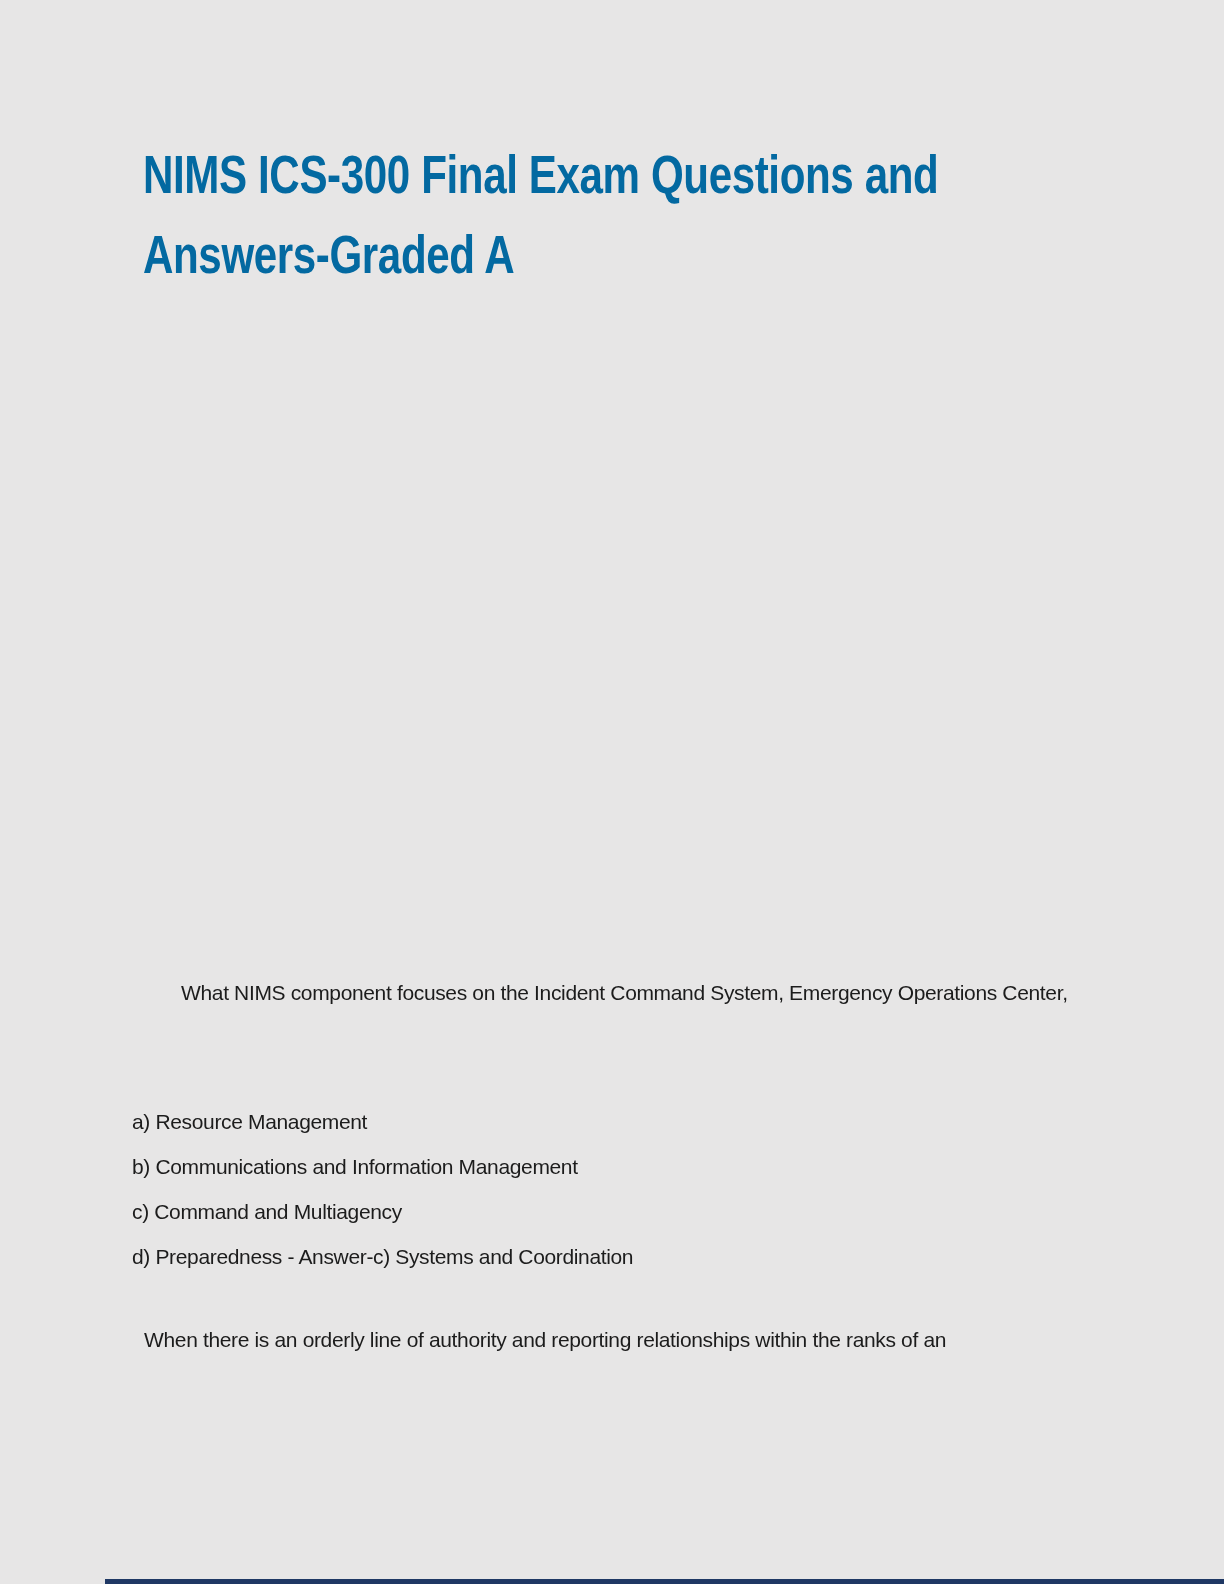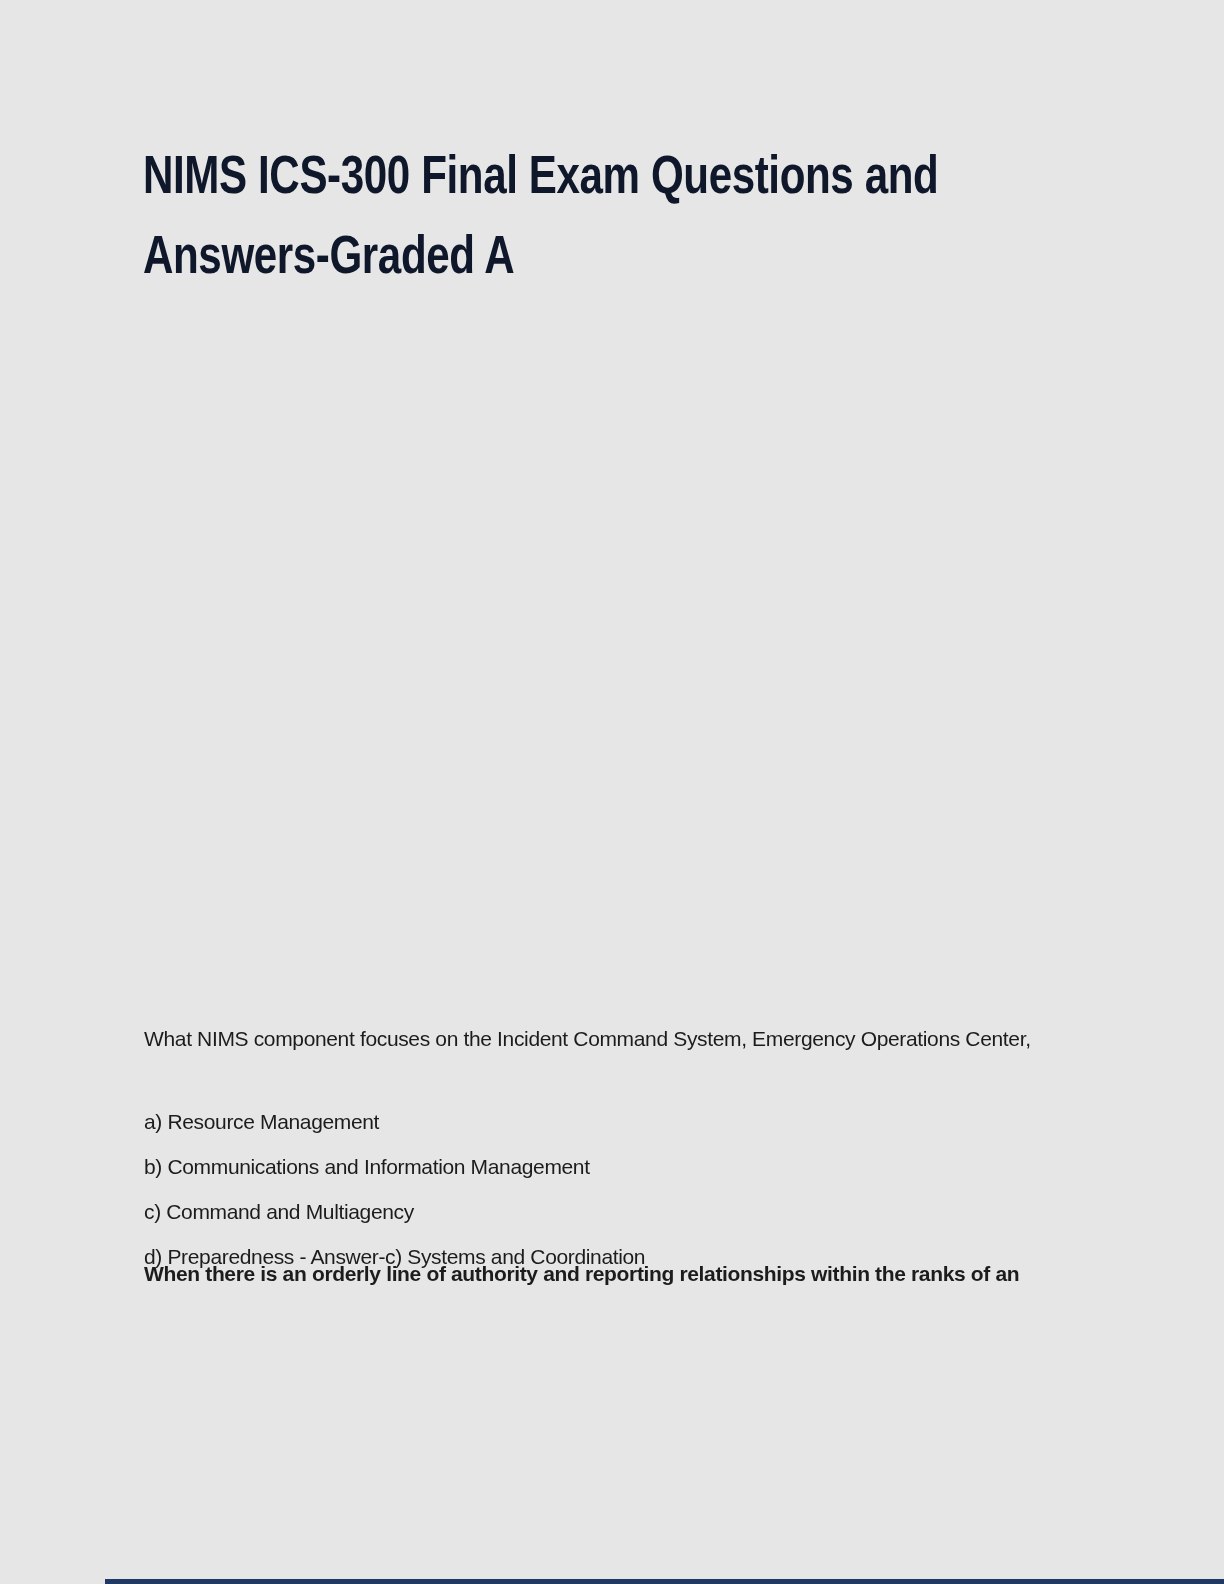--- a/index.html
+++ b/index.html
@@ -14,46 +14,46 @@
     background: #e7e6e6;
     overflow: hidden;
     font-family: "Liberation Sans", sans-serif;
     color: #1c1c1c;
   }
   .doc-title {
     position: absolute;
     left: 143px;
     top: 134px;
     margin: 0;
-    color: #0f172a;
+    color: #0369a1;
     font-size: 54px;
     font-weight: bold;
     line-height: 80px;
   }
   .title-line {
     white-space: nowrap;
     transform: scaleX(0.78);
     transform-origin: 0 50%;
     letter-spacing: -0.5px;
   }
   .para {
     position: absolute;
     left: 144px;
     font-size: 21px;
     line-height: 32px;
     letter-spacing: -0.35px;
   }
   .para .line {
     white-space: nowrap;
   }
-  .q1 { top: 1023px; }
-  .q2 { top: 1258px; font-weight: bold; }
+  .q1 { top: 977px; margin-left: 37px; }
+  .q2 { top: 1324px; }
   .options {
     position: absolute;
-    left: 144px;
+    left: 132px;
     top: 1106px;
     font-size: 21px;
     letter-spacing: -0.35px;
   }
   .option {
     height: 45px;
     line-height: 32px;
     white-space: nowrap;
   }
   .bottom-bar {

